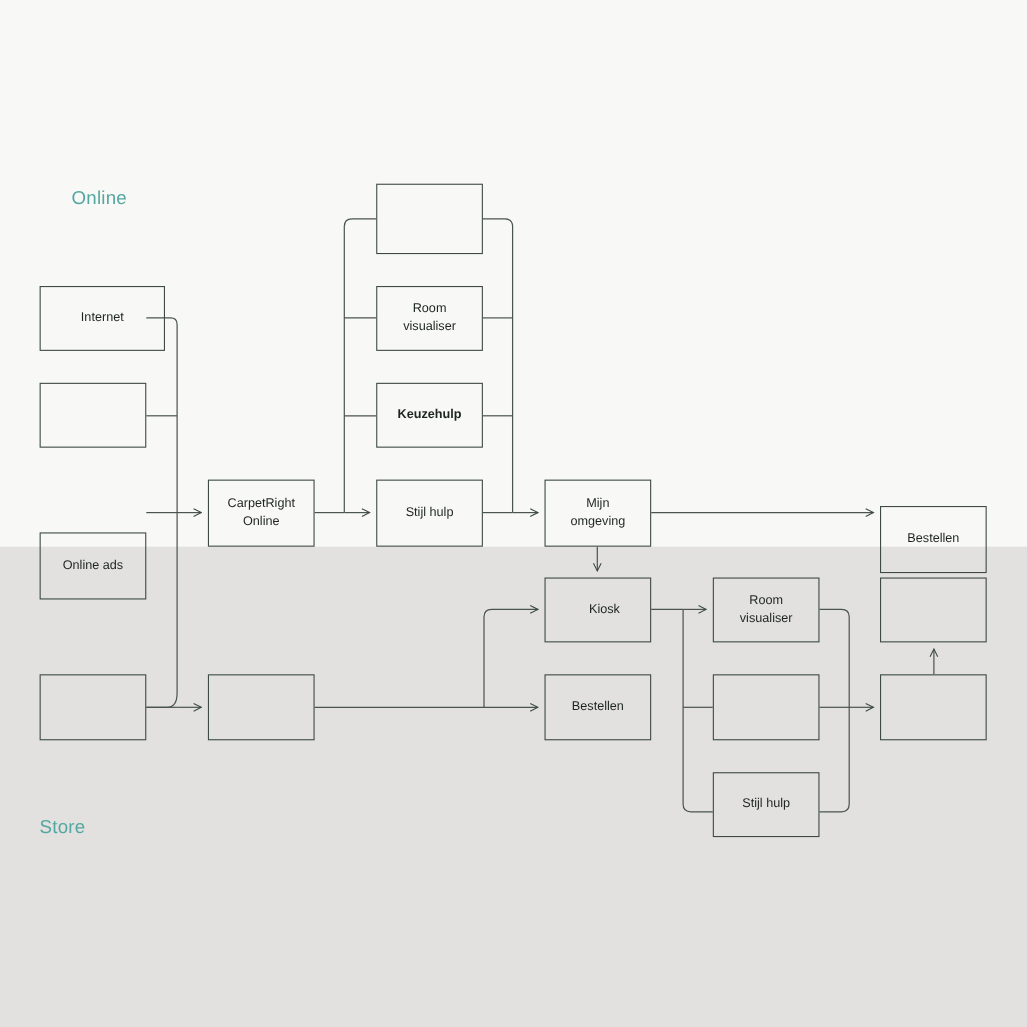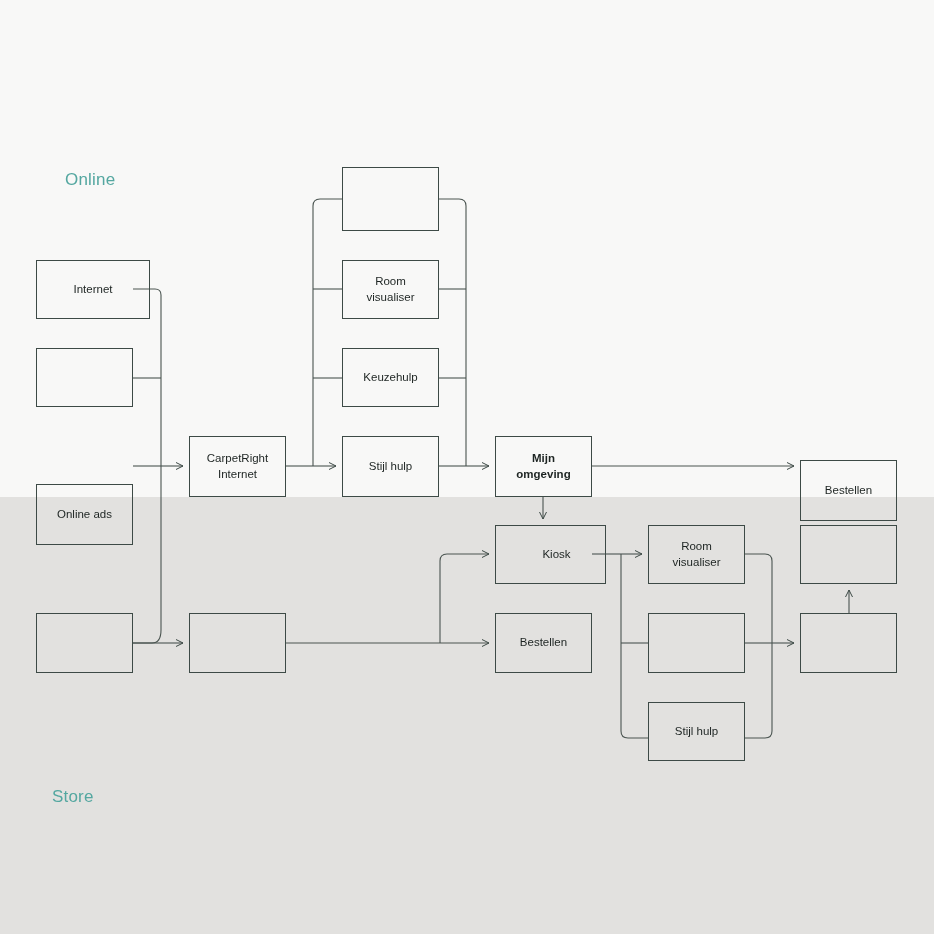--- a/index.html
+++ b/index.html
@@ -18,21 +18,21 @@
 
   .zone-label{
     position:absolute;
     font-size:17px;
     letter-spacing:.2px;
     color:#54a7a0;
     font-weight:400;
     white-space:nowrap;
   }
   #label-online{left:36px;top:170px;margin-left:29px;}
-  #label-store{left:52px;top:742px;margin-top:45px;}
+  #label-store{left:36px;top:742px;}
 
   .node{
     position:absolute;
     box-sizing:border-box;
     border:1px solid #3d4a46;
     background:transparent;
     display:flex;
     align-items:center;
     justify-content:center;
     text-align:center;
@@ -107,43 +107,43 @@
         <span class="lbl">Internet</span>
       </div>
       <div class="node empty" style="left: 36px; top: 348px; width: 97px; height: 59px;">
         <span class="lbl"></span>
       </div>
       <div class="node" style="left: 36px; top: 436px; width: 97px; height: 61px; margin-top: 48px;">
         <span class="lbl">Online ads</span>
       </div>
       <div class="node" style="left: 189px; top: 436px; width: 97px; height: 61px;">
         <span class="lbl">CarpetRight
-Internet</span>
+Online</span>
       </div>
       <div class="node empty" style="left: 342px; top: 167px; width: 97px; height: 64px;">
         <span class="lbl"></span>
       </div>
       <div class="node" style="left: 342px; top: 260px; width: 97px; height: 59px;">
         <span class="lbl">Room
 visualiser</span>
       </div>
-      <div class="node" style="left: 342px; top: 348px; width: 97px; height: 59px;">
+      <div class="node" style="left: 342px; top: 348px; width: 97px; height: 59px; font-weight: bold;">
         <span class="lbl">Keuzehulp</span>
       </div>
       <div class="node" style="left: 342px; top: 436px; width: 97px; height: 61px;">
         <span class="lbl">Stijl hulp</span>
       </div>
-      <div class="node" style="left: 495px; top: 436px; width: 97px; height: 61px; font-weight: bold;">
+      <div class="node" style="left: 495px; top: 436px; width: 97px; height: 61px;">
         <span class="lbl">Mijn
 omgeving</span>
       </div>
       <div class="node" style="left: 800px; top: 460px; width: 97px; height: 61px;">
         <span class="lbl">Bestellen</span>
       </div>
-      <div class="node" style="left: 495px; top: 525px; width: 111px; height: 59px; padding-left: 16px;">
+      <div class="node" style="left: 495px; top: 525px; width: 97px; height: 59px; padding-left: 16px;">
         <span class="lbl">Kiosk</span>
       </div>
       <div class="node" style="left: 495px; top: 613px; width: 97px; height: 60px;">
         <span class="lbl">Bestellen</span>
       </div>
       <div class="node" style="left: 648px; top: 525px; width: 97px; height: 59px;">
         <span class="lbl">Room
 visualiser</span>
       </div>
       <div class="node empty" style="left: 648px; top: 613px; width: 97px; height: 60px;">

